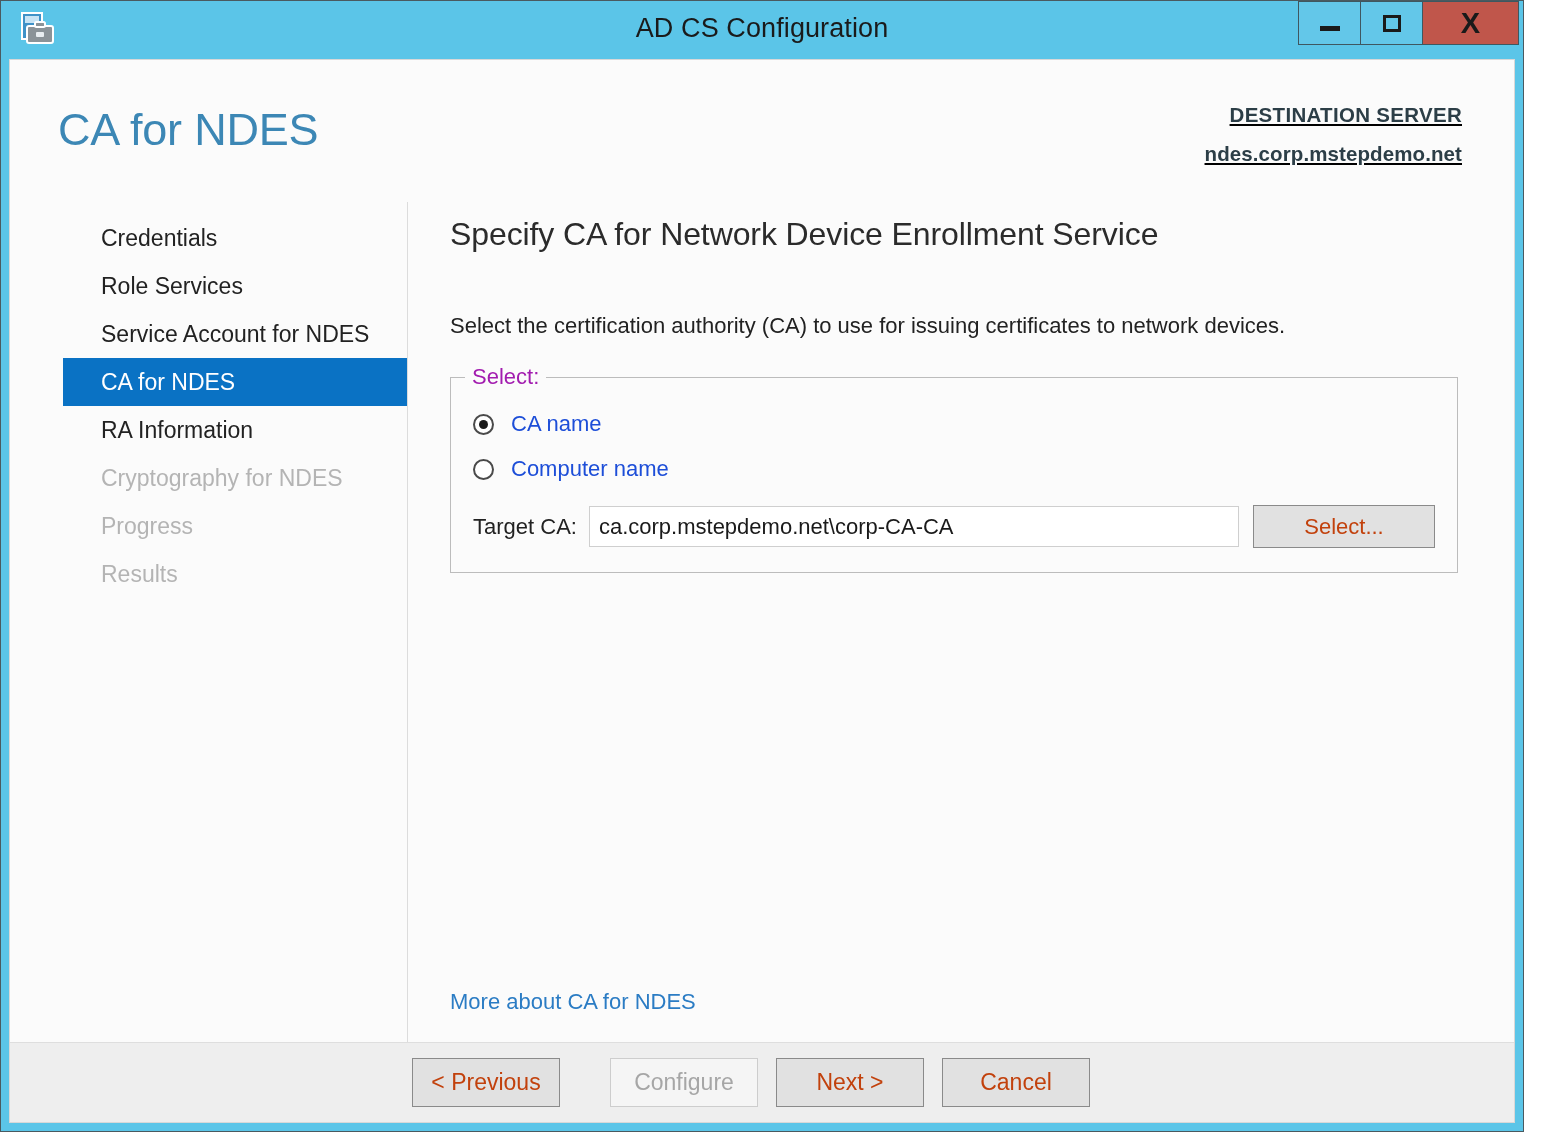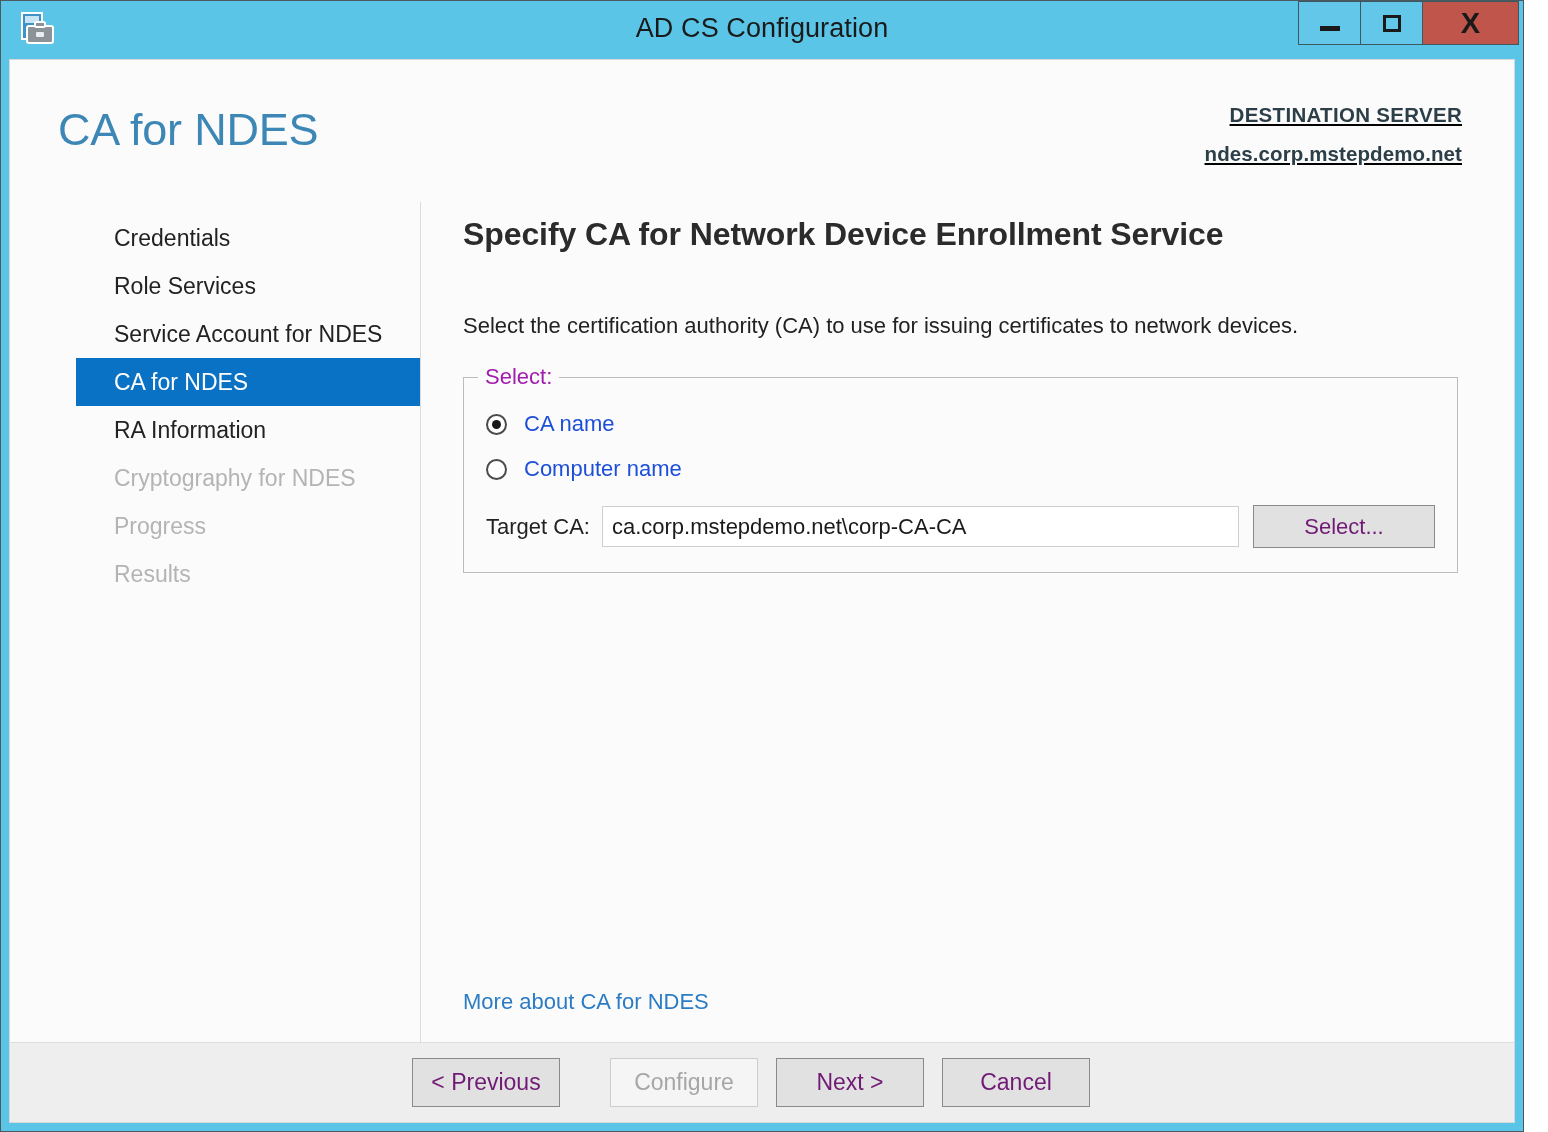--- a/index.html
+++ b/index.html
@@ -141,21 +141,20 @@
     line-height: 1.45;
     margin-top: 9px;
   }
 
   
   .body-area {
     flex: 1 1 auto;
     display: flex;
     position: relative;
     min-height: 0;
-    padding-left: 13px;
   }
   .sidebar {
     flex: 0 0 398px;
     position: relative;
     padding-top: 12px;
     border-right: 1px solid #dcdcdc;
   }
   .nav-item {
     height: 48px;
     display: flex;
@@ -179,21 +178,21 @@
 
   .content {
     flex: 1 1 auto;
     position: relative;
     padding: 0 0 0 42px;
     min-width: 0;
   }
   .content-heading {
     font-size: 32px;
     color: #2b2b2b;
-    font-weight: 700;
+    font-weight: 400;
     margin-top: 14px;
     letter-spacing: -0.1px;
   }
   .content-desc {
     font-size: 22px;
     color: #222222;
     margin-top: 60px;
   }
 
   
@@ -262,21 +261,21 @@
     color: #1a1a1a;
     padding: 0 9px;
     font-family: "Liberation Sans", sans-serif;
     line-height: 39px;
     white-space: nowrap;
     overflow: hidden;
   }
   .btn {
     font-family: "Liberation Sans", sans-serif;
     font-size: 22px;
-    color: #701a75;
+    color: #c2410c;
     background: #e1e1e1;
     border: 1px solid #8a8a8a;
     height: 43px;
     min-width: 110px;
     padding: 0 14px;
     cursor: default;
     display: inline-flex;
     align-items: center;
     justify-content: center;
   }

